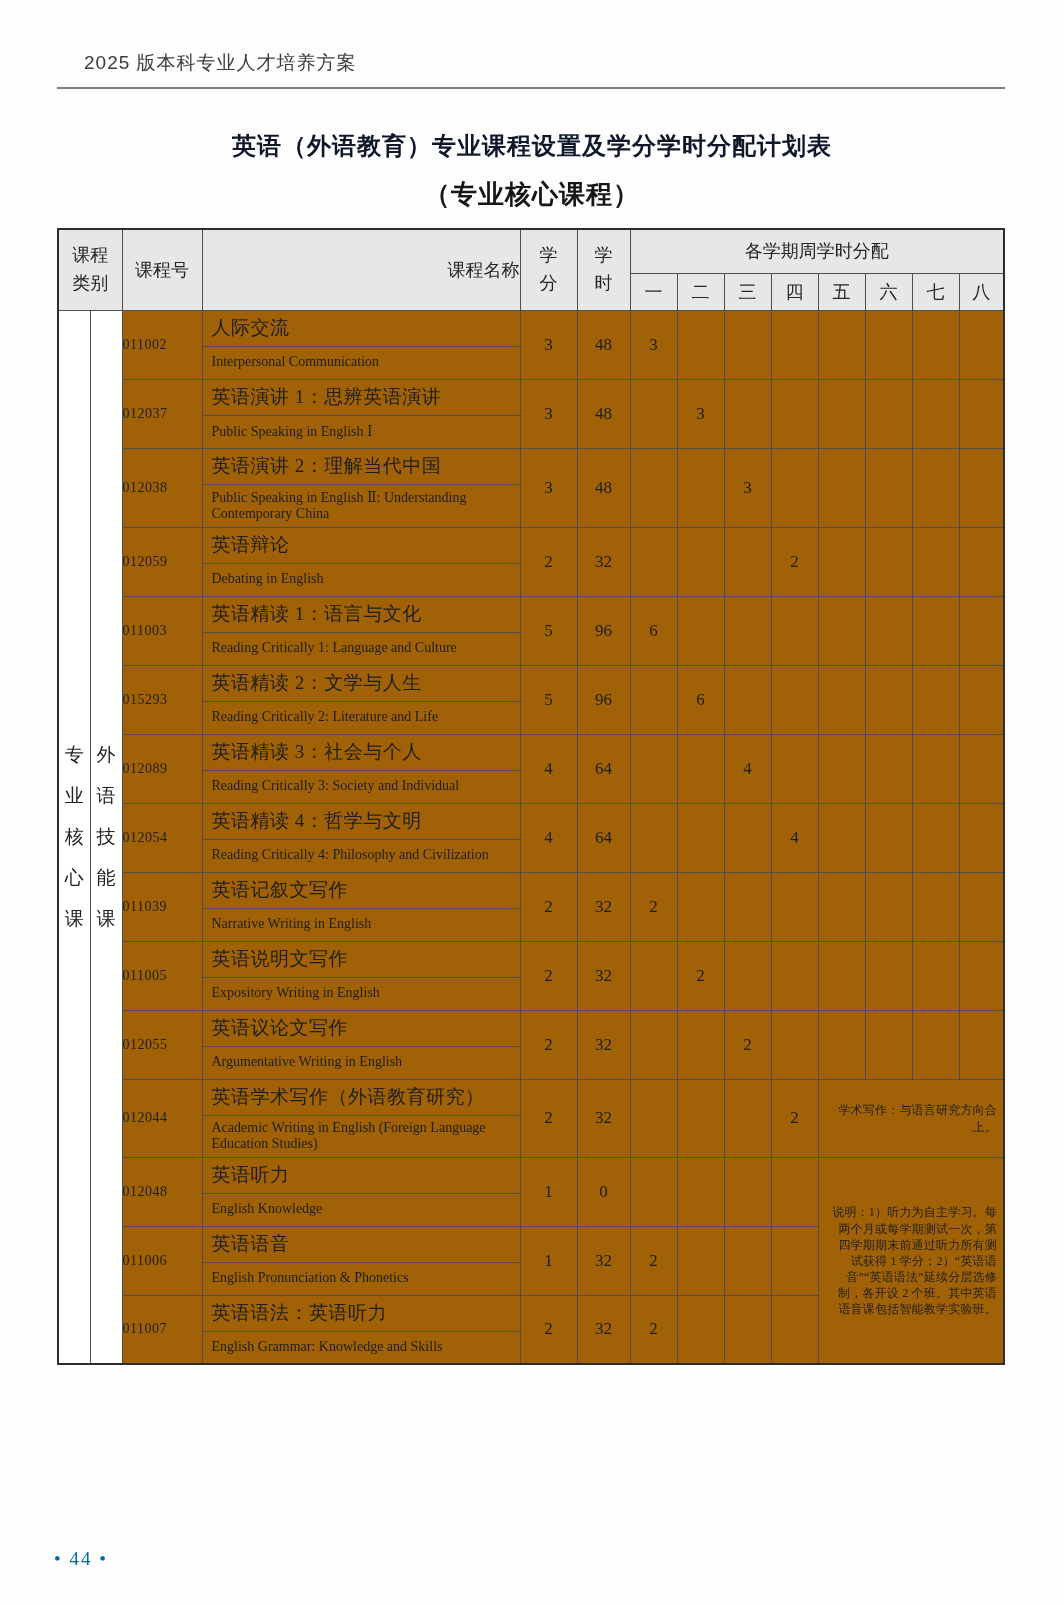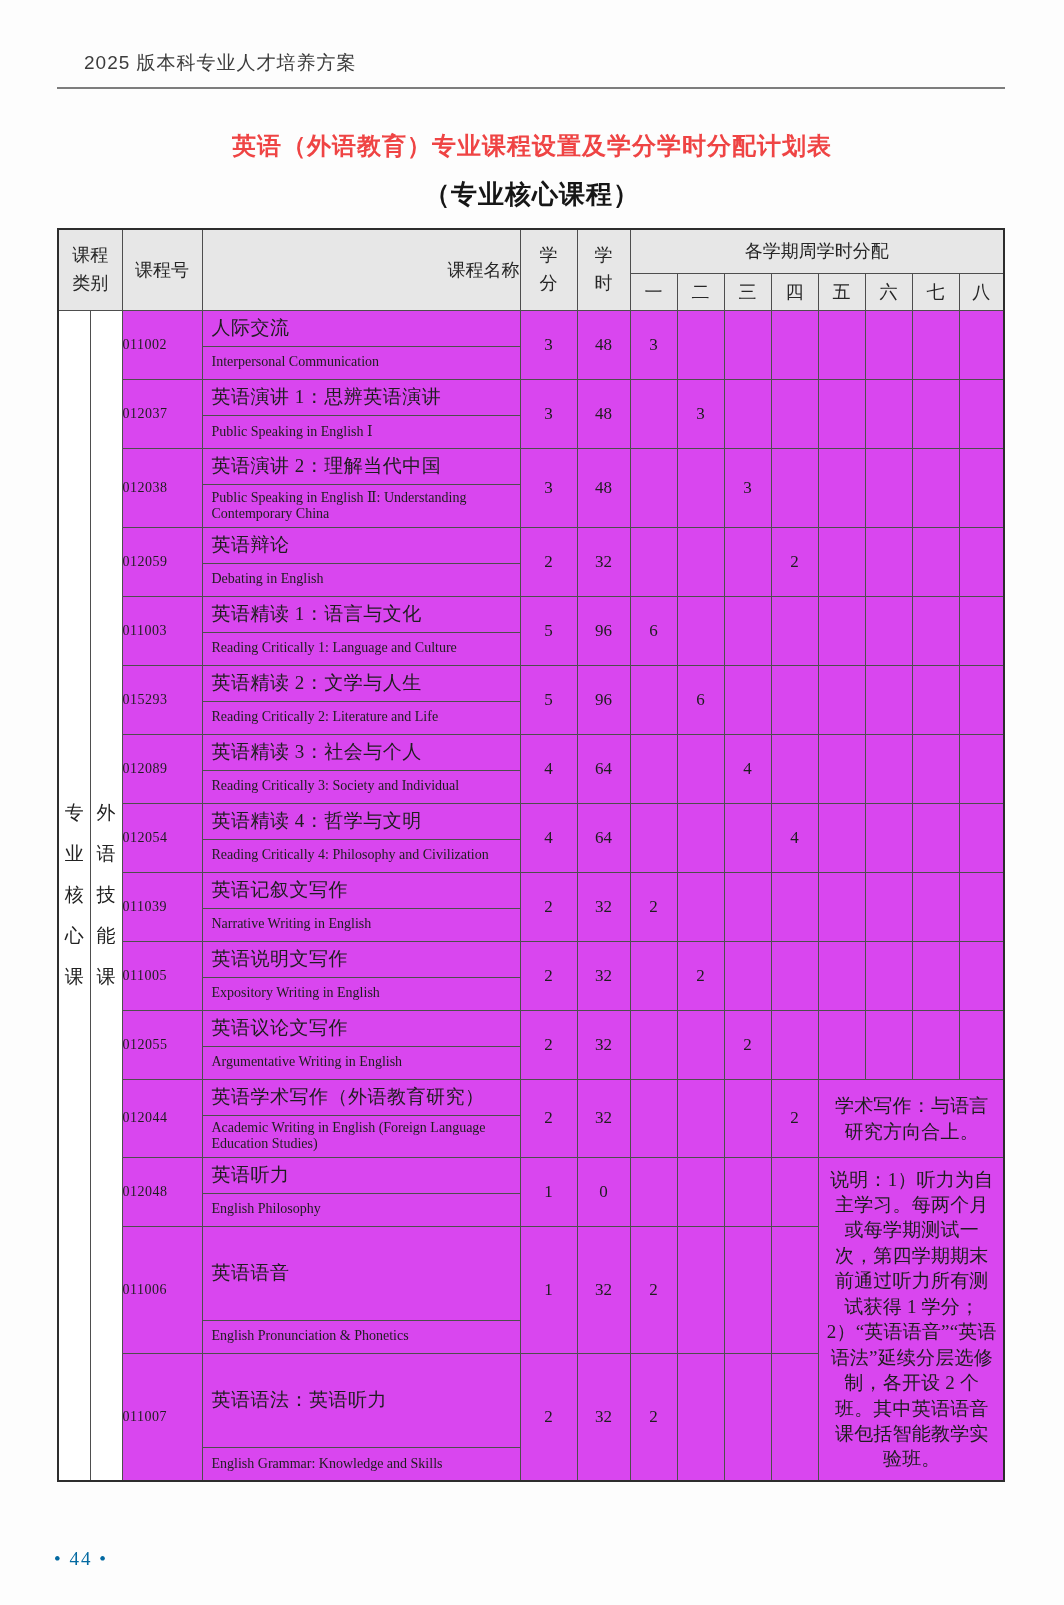--- a/index.html
+++ b/index.html
@@ -15,30 +15,30 @@
     font-family:"Liberation Sans","DejaVu Sans",sans-serif;
     font-size:19px; color:#3c3c3c; letter-spacing:1px;margin-left:27px;
   }
   .rule {
     position:absolute; left:57px; top:87px; width:948px;
     border-top:2px solid #7d7d7d;
   }
   .title {
     position:absolute; top:130px; left:0; width:100%;
     text-align:center; font-family:"Liberation Sans","DejaVu Sans",sans-serif;
-    font-size:24px; font-weight:bold; color:#ef4444; letter-spacing:1px;
+    font-size:24px; font-weight:bold; color:#0f172a; letter-spacing:1px;
   }
   .subtitle {
     position:absolute; top:177px; left:0; width:100%;
     text-align:center; font-family:"Liberation Sans","DejaVu Sans",sans-serif;
     font-size:26px; font-weight:bold; color:#161616; letter-spacing:1px;
   }
   table.course-table {
     position:absolute; left:57px; top:228px; width:946px;
-    border-collapse:collapse; table-layout:fixed; background:#d946ef;
+    border-collapse:collapse; table-layout:fixed; background:#a16207;
     border:2px solid #2d2d2d;
   }
   th, td { border:1px solid #4e4e4e; vertical-align:middle; }
   thead th {
     background:#e7e7e7;
     font-family:"Liberation Sans","DejaVu Sans",sans-serif;
     font-weight:normal; font-size:18px; color:#262626;
     text-align:center;
   }
   thead tr.head-1 th { height:44px; }
@@ -48,22 +48,22 @@
   .stack.w1 { width:1.1em; }
   .stack.w2 { width:2.25em; }
   td.cat-cell { background:#ffffff; }
   .vlabel { display:flex; flex-direction:column; align-items:center; gap:15px; font-size:19px; color:#222; }
   td.no   { text-align:left; font-size:14px; letter-spacing:0.5px; }
   td.name { text-align:left; padding:4px 3px 5px 9px; }
   td.name.cn { font-size:19px; height:34px; letter-spacing:0.5px; }
   td.name.en { font-size:14px; height:33px; }
   td.num  { text-align:center; font-size:17px; }
   td.note {
-    text-align:center; padding:9px 6px 8px 8px;
-    font-size:19px; line-height:1.34; letter-spacing:0.2px;
+    text-align:right; padding:9px 6px 8px 8px;
+    font-size:12px; line-height:1.34; letter-spacing:0.2px;
   }
   .footer {
     position:absolute; left:54px; top:1548px;
     font-size:19px; color:#0369a1; letter-spacing:2px;
   }
 </style>
 </head>
 <body>
 
 <div class="doc-header">2025 版本科专业人才培养方案</div>
@@ -333,21 +333,21 @@
         <td class="name cn">英语听力</td>
         <td class="num" rowspan="2">1</td>
         <td class="num" rowspan="2">0</td>
         <td class="num sem" rowspan="2"></td>
         <td class="num sem" rowspan="2"></td>
         <td class="num sem" rowspan="2"></td>
         <td class="num sem" rowspan="2"></td>
         <td class="note" rowspan="6" colspan="4">说明：1）听力为自主学习。每两个月或每学期测试一次，第四学期期末前通过听力所有测试获得 1 学分；2）“英语语音”“英语语法”延续分层选修制，各开设 2 个班。其中英语语音课包括智能教学实验班。</td>
       </tr>
       <tr class="row-en">
-        <td class="name en">English Philosophy</td>
+        <td class="name en">English Knowledge</td>
       </tr>
       <tr class="row-cn">
         <td class="no" rowspan="2">011006</td>
         <td class="name cn">英语语音</td>
         <td class="num" rowspan="2">1</td>
         <td class="num" rowspan="2">32</td>
         <td class="num sem" rowspan="2">2</td>
         <td class="num sem" rowspan="2"></td>
         <td class="num sem" rowspan="2"></td>
         <td class="num sem" rowspan="2"></td>

